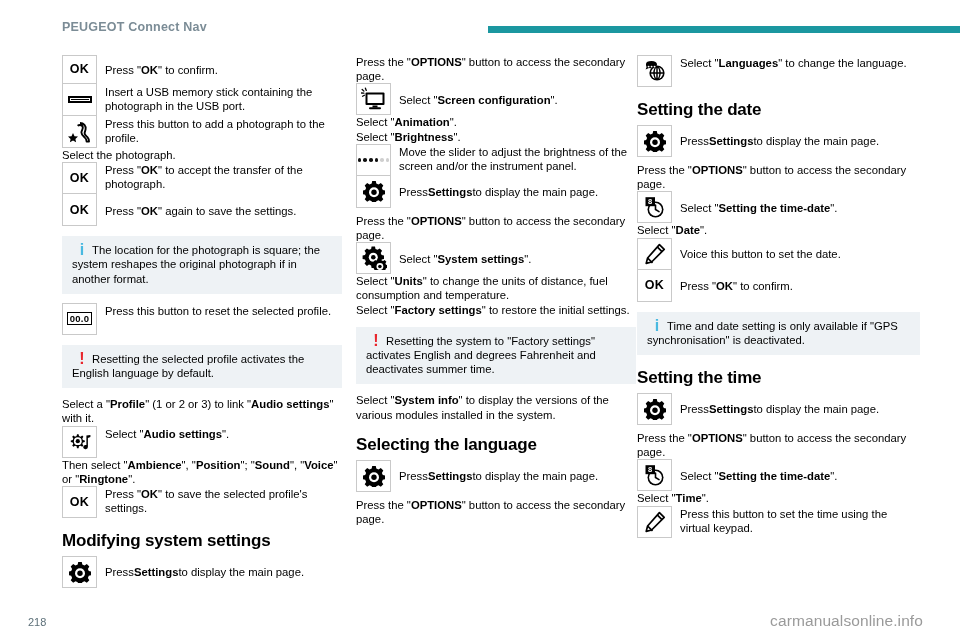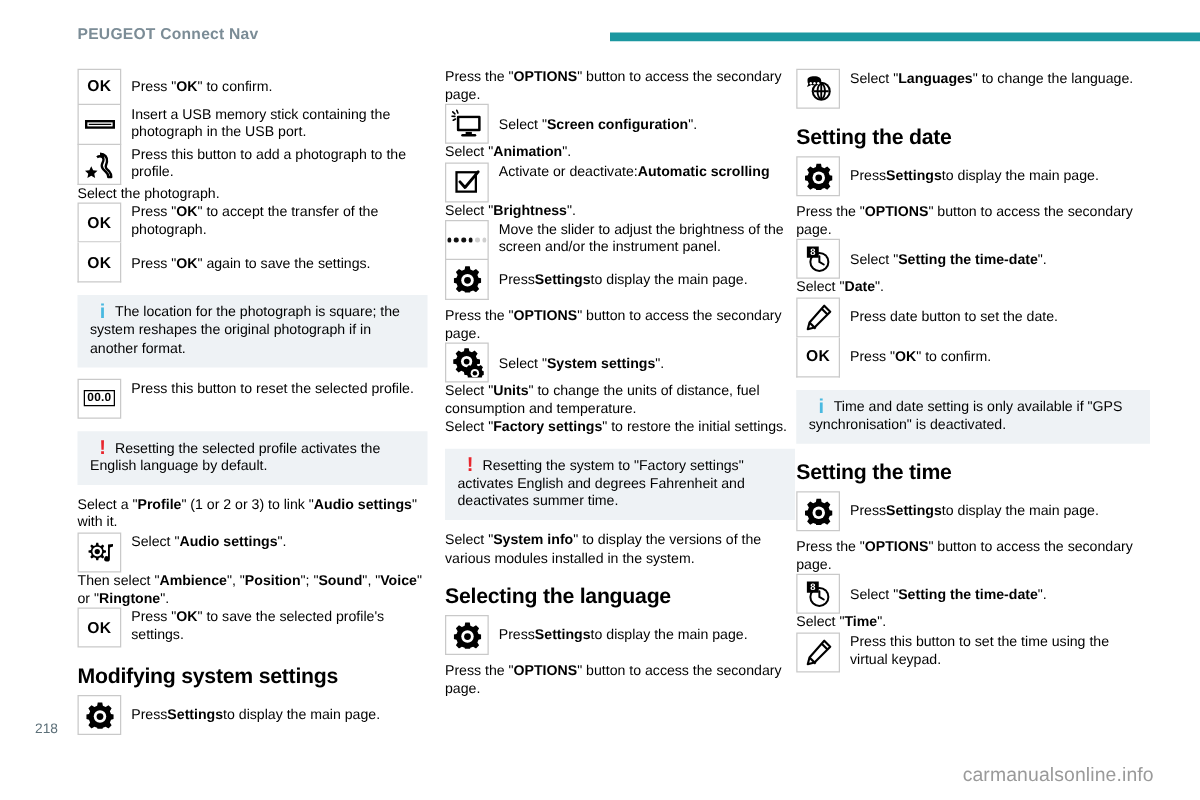--- a/index.html
+++ b/index.html
@@ -74,21 +74,21 @@
   .notice .nmark {
     float: left;
     width: 20px; text-align: center;
     font-weight: bold; line-height: 14px;
   }
   .nmark.info { color: #49b9e0; font-size: 16px; }
   .nmark.warn { color: #e8262d; font-size: 16px; }
 
   
   #page-number {
-    position: absolute; left: 28px; top: 577px;
+    position: absolute; left: 28px; top: 616px;
     font-size: 11px; color: #5d7079; font-weight: normal;
   }
   #watermark {
     position: absolute; right: 37px; top: 612px;
     font-size: 15.5px; color: #9a9a9a; letter-spacing: .1px;
   }
 
   
   .ok-label { font-size: 12.5px; font-weight: bold; letter-spacing: .3px; }
   .num-label {
@@ -233,29 +233,20 @@
           <rect x="8" y="20.2" width="12" height="2" rx="1"></rect>
           <path d="M4.4 1.2 L5.3 3.4 M1.2 2.5 L2.9 4.1 M0.5 6 L2.9 6.1 M1.6 9.2 L3.4 8.2" stroke="#000" stroke-width="1.3" fill="none" stroke-linecap="round"></path>
         </g>
       </svg>
     </div>
     <div class="itext center">Select "<b>Screen configuration</b>".</div>
   </div>
 
   <p class="para">Select "<b>Animation</b>".</p>
 
-  <div class="irow">
-    <div class="icell tall">
-      <svg width="20" height="19" viewBox="0 0 20 19" aria-hidden="true">
-        <rect x="1.2" y="1.8" width="15.5" height="15.5" fill="none" stroke="#000" stroke-width="1.8"></rect>
-        <path d="M4 9.5 L8 14 L18.5 1.5" fill="none" stroke="#000" stroke-width="2.3" stroke-linecap="round" stroke-linejoin="round"></path>
-      </svg>
-    </div>
-    <div class="itext">Activate or deactivate:<b>Automatic scrolling</b></div>
-  </div>
 
   <p class="para">Select "<b>Brightness</b>".</p>
 
   <div class="stack">
     <div class="irow">
       <div class="icell tall">
         <div class="dots">
           <span></span>
             <span></span>
             <span></span>
@@ -388,21 +379,21 @@
     <div class="irow">
       <div class="icell tall">
         <svg width="22" height="22" viewBox="0 0 22 22" aria-hidden="true">
           <g fill="none" stroke="#000" stroke-width="1.7" stroke-linejoin="round">
             <path d="M15.4 1.6 L20.2 6.4 L7.6 19 L2.2 20.4 L3.6 15 Z"></path>
             <path d="M13.2 3.8 L18 8.6"></path>
             <path d="M3.6 15 L8.5 19.9"></path>
           </g>
         </svg>
       </div>
-      <div class="itext center">Press date button to set the date.</div>
+      <div class="itext center">Voice this button to set the date.</div>
     </div>
 
     <div class="irow">
       <div class="icell tall">
         <span class="ok-label">OK</span>
       </div>
       <div class="itext center">Press "<b>OK</b>" to confirm.</div>
     </div>
 
   </div>

